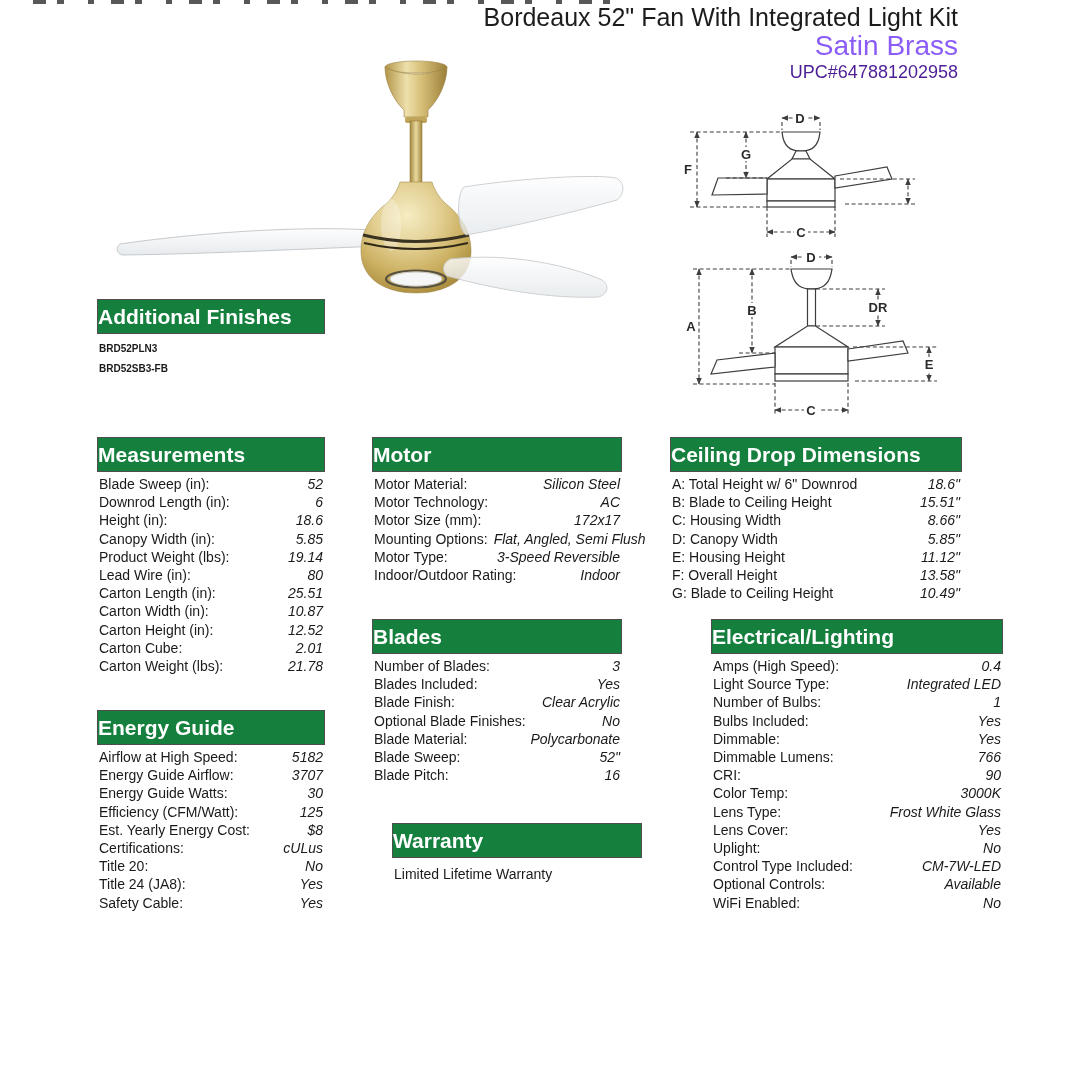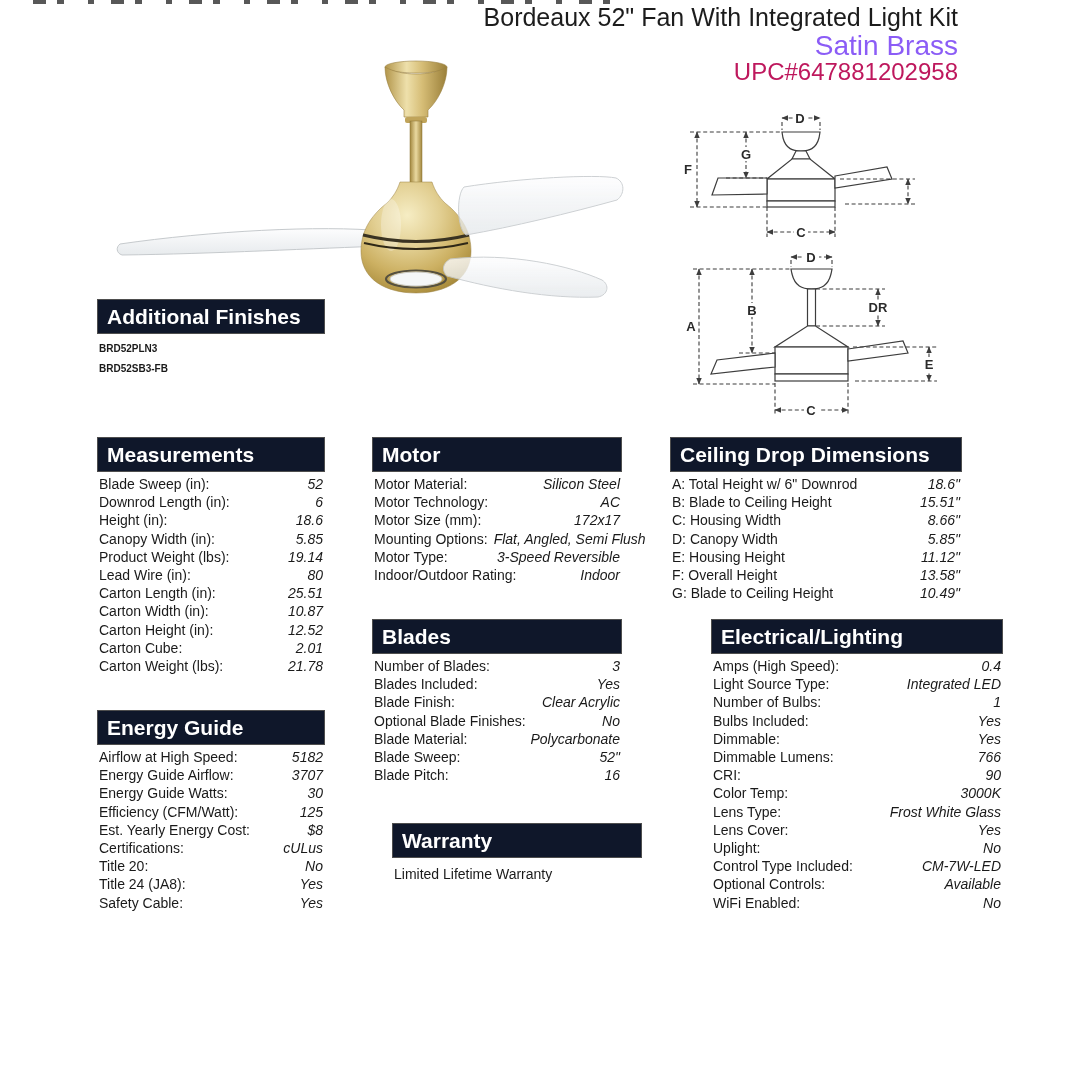--- a/index.html
+++ b/index.html
@@ -7,26 +7,26 @@
     position:relative;width:1080px;height:1080px;background:#fff;overflow:hidden;
     font-family:"Liberation Sans",sans-serif;color:#1a1a1a;
   }
   .top-artifact{
     position:absolute;left:33px;top:0;width:600px;height:4px;opacity:.8;
     background:repeating-linear-gradient(90deg,#2e2e2e 0 13px,transparent 13px 24px,#2e2e2e 24px 31px,transparent 31px 55px,#2e2e2e 55px 61px,transparent 61px 78px);
   }
   .title-block{position:absolute;top:2px;right:122px;text-align:right;white-space:nowrap;}
   .title-main{font-size:25px;line-height:30px;color:#1c1c1c;}
   .title-finish{font-size:28px;line-height:27px;color:#8b5cf6;}
-  .title-upc{font-size:24px;line-height:26px;color:#be185d;}
+  .title-upc{font-size:18px;line-height:26px;color:#4c1d95;}
 
   .sec{position:absolute;box-sizing:border-box;}
   .bar{
-    height:35px;background:#0f172a;border:1px solid #4e4e4e;box-sizing:border-box;
-    color:#fff;font-weight:bold;font-size:21px;line-height:33px;padding-left:9px;
+    height:35px;background:#15803d;border:1px solid #4e4e4e;box-sizing:border-box;
+    color:#fff;font-weight:bold;font-size:21px;line-height:33px;
     white-space:nowrap;overflow:hidden;
   }
   .rows{margin-top:3px;}
   .spec-row{display:flex;justify-content:space-between;line-height:18.2px;font-size:14px;white-space:nowrap;padding:0 2px;}
   .spec-label{text-align:left;}
   .spec-value{text-align:right;padding-left:6px;font-style:italic;}
   .warranty-text{margin-top:8px;font-size:14px;padding-left:2px;}
   .finish-items{margin-top:5px;padding-left:2px;}
   .finish-item{font-weight:bold;font-size:10px;line-height:20px;}
 

